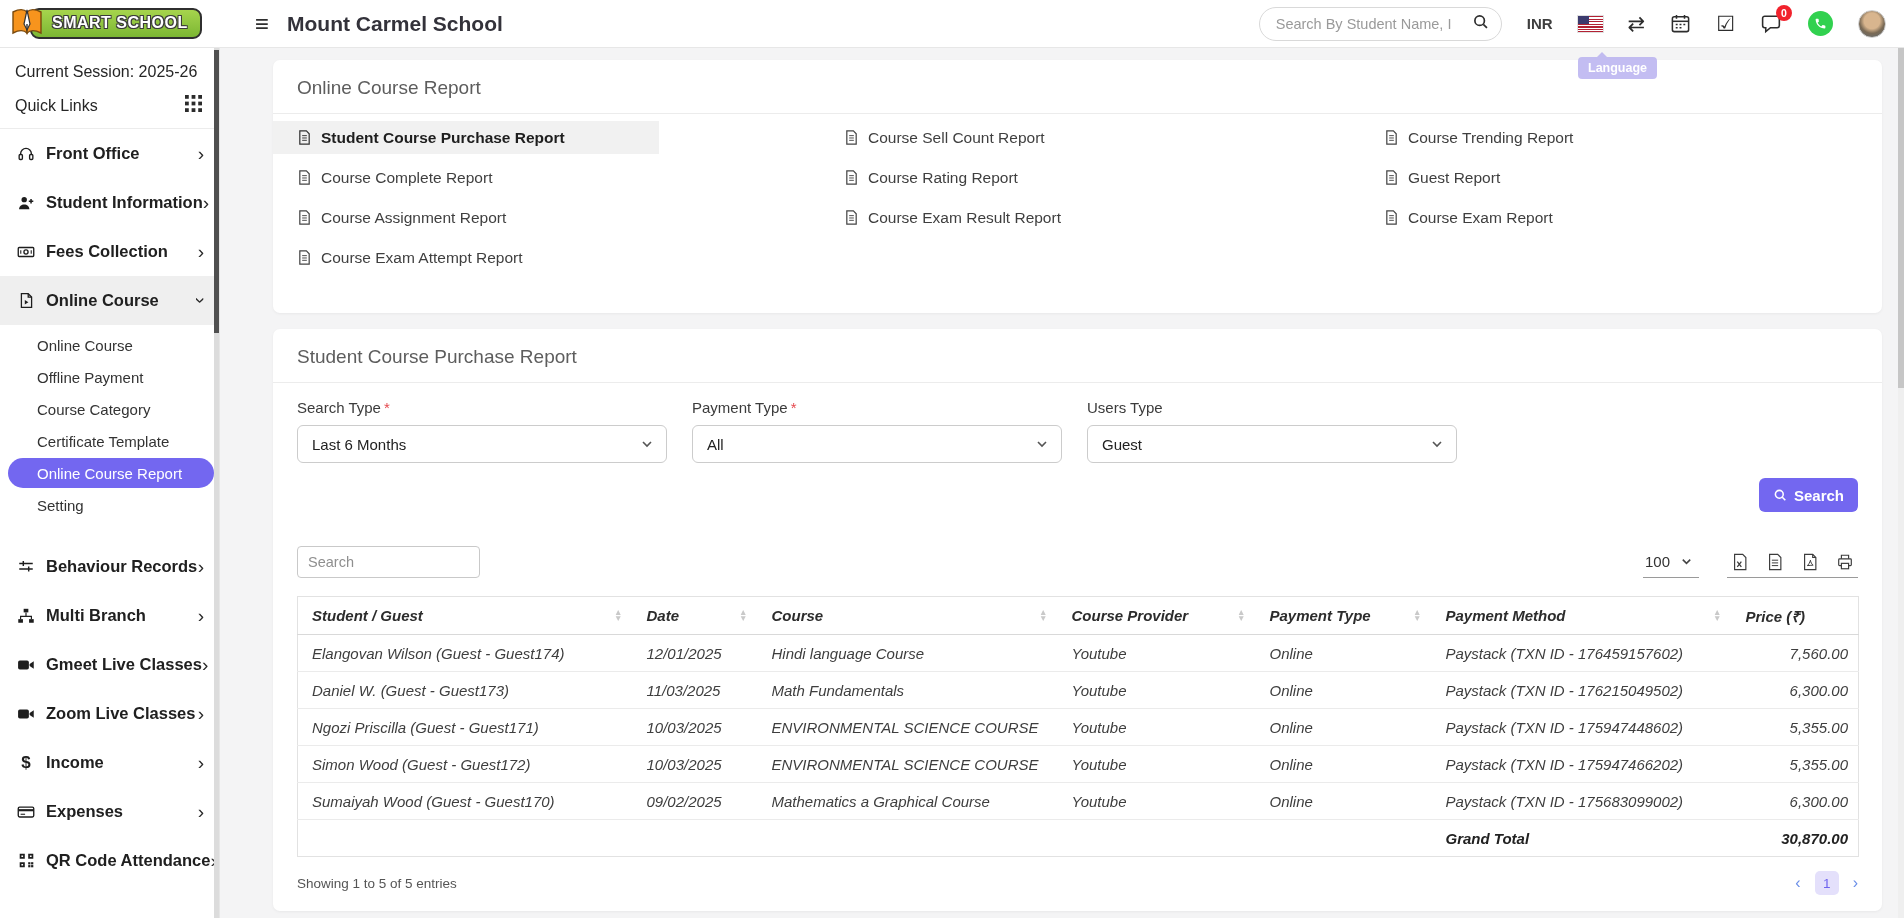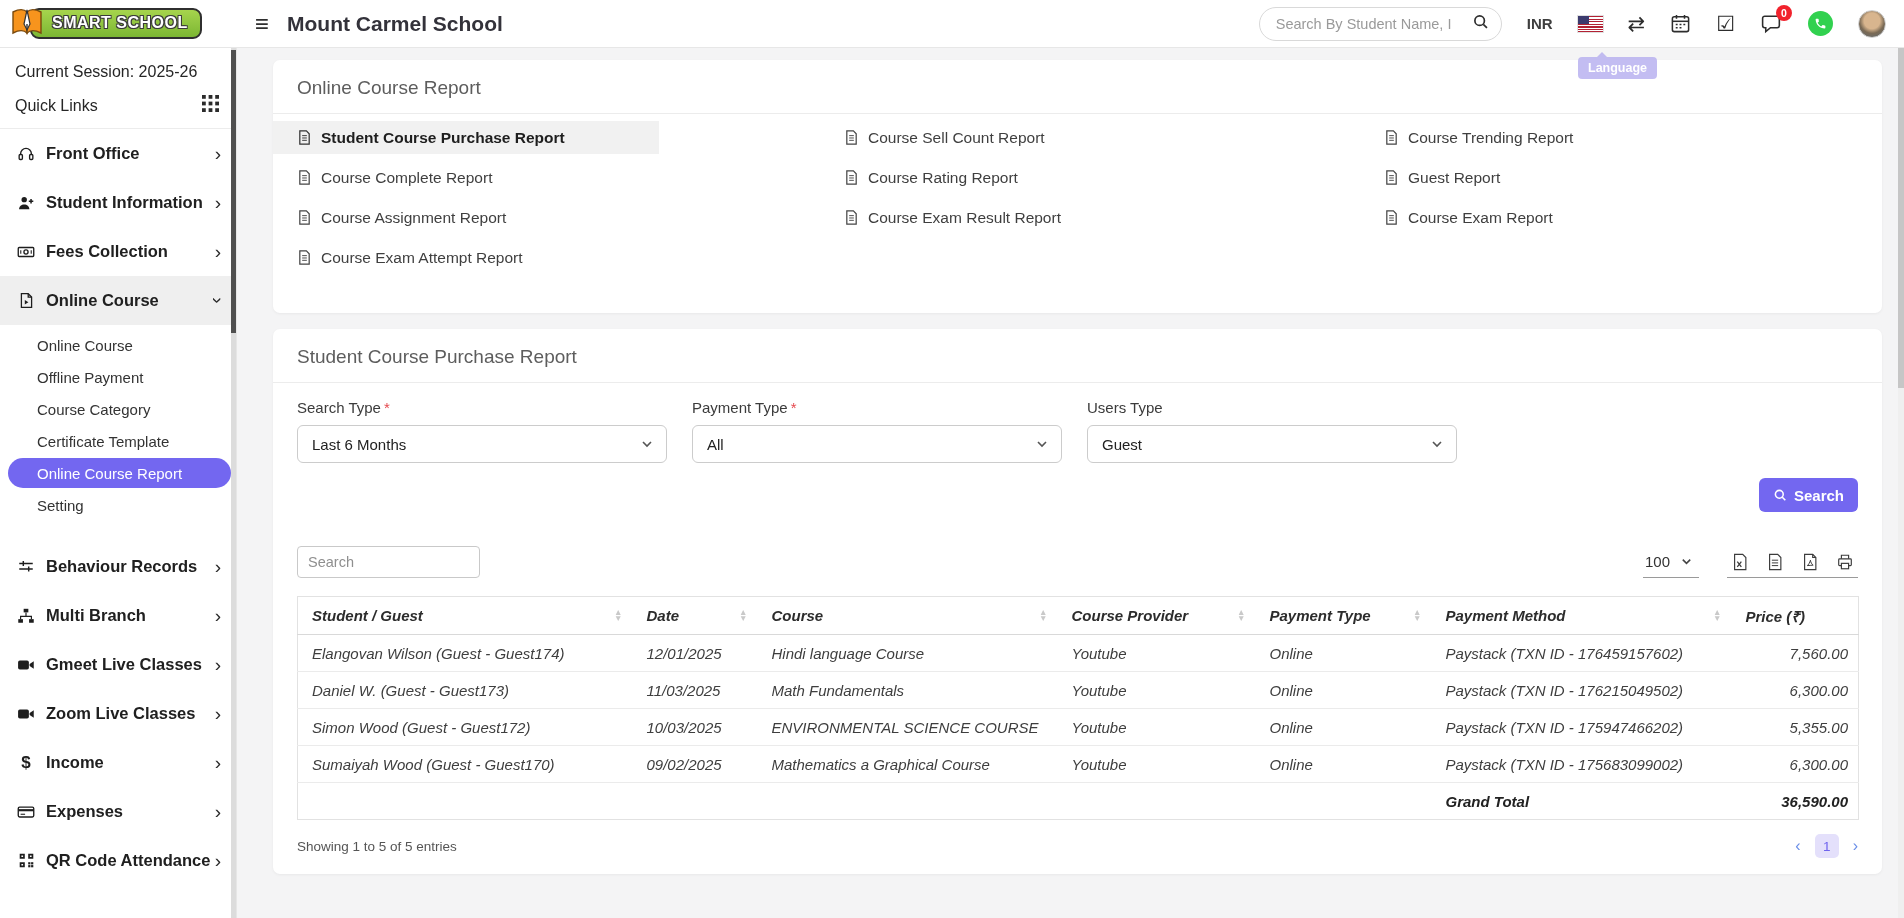--- a/index.html
+++ b/index.html
@@ -43,21 +43,21 @@
              align-items:center; justify-content:center;}
   .avatar{width:28px; height:28px; border-radius:50%; border:1px solid #cfcfcf;
           background:radial-gradient(circle at 50% 38%, #d8b58e 0 38%, #8a7james 0, #7a6a55 60%, #5f6d79 100%);
           background:radial-gradient(circle at 50% 38%, #d8b58e 0 38%, #7a6a55 60%, #5f6d79 100%);}
   .lang-tooltip{position:absolute; left:1578px; top:57px; z-index:30; background:#b7aff0; opacity:.82;
                 color:#fff; font-size:12.5px; font-weight:700; padding:4px 10px; border-radius:4px;}
   .lang-tooltip::before{content:""; position:absolute; top:-5px; left:18px; border-left:6px solid transparent;
                 border-right:6px solid transparent; border-bottom:6px solid #b7aff0;}
 
   
-  .sidebar{position:absolute; top:48px; left:0; bottom:0; width:237px; background:#fff;
+  .sidebar{position:absolute; top:48px; left:0; bottom:0; width:220px; background:#fff;
            border-right:1px solid #e6e6e6; overflow:hidden; z-index:10;}
   .sb-track{position:absolute; right:0; top:0; bottom:0; width:5px; background:#dcdcdc;}
   .sb-thumb{position:absolute; right:0; top:2px; height:283px; width:5px; background:#4f4f4f;}
   .session{padding:15px 15px 0 15px; font-size:16px; color:#262626; white-space:nowrap;}
   .quick-links{display:flex; align-items:center; justify-content:space-between; padding:14px 17px 12px 15px;}
   .quick-links .ql-label{font-size:16px; color:#262626;}
   .sb-divider{border-top:1px solid #ececec;}
   .menu-item{height:49px; display:flex; align-items:center; padding:0 15px; cursor:pointer; position:relative;}
   .menu-item.open{background:#efefef;}
   .mi-icon{width:22px; display:flex; justify-content:center; flex:0 0 auto;}
@@ -614,20 +614,29 @@
           <tr>
             <td>Daniel W. (Guest - Guest173)</td>
               <td>11/03/2025</td>
               <td>Math Fundamentals</td>
               <td>Youtube</td>
               <td>Online</td>
               <td>Paystack (TXN ID - 176215049502)</td>
               <td class="num">6,300.00</td>
           </tr>
           <tr>
+            <td>Ngozi Priscilla (Guest - Guest171)</td>
+              <td>10/03/2025</td>
+              <td>ENVIRONMENTAL SCIENCE COURSE</td>
+              <td>Youtube</td>
+              <td>Online</td>
+              <td>Paystack (TXN ID - 175947448602)</td>
+              <td class="num">5,355.00</td>
+          </tr>
+          <tr>
             <td>Simon Wood (Guest - Guest172)</td>
               <td>10/03/2025</td>
               <td>ENVIRONMENTAL SCIENCE COURSE</td>
               <td>Youtube</td>
               <td>Online</td>
               <td>Paystack (TXN ID - 175947466202)</td>
               <td class="num">5,355.00</td>
           </tr>
           <tr>
             <td>Sumaiyah Wood (Guest - Guest170)</td>
@@ -638,21 +647,21 @@
               <td>Paystack (TXN ID - 175683099002)</td>
               <td class="num">6,300.00</td>
           </tr>
           <tr class="total">
             <td></td>
               <td></td>
               <td></td>
               <td></td>
               <td></td>
             <td>Grand Total</td>
-            <td class="num">36,590.00</td>
+            <td class="num">30,870.00</td>
           </tr>
         </tbody>
       </table>
 
       <div class="table-footer">
         <span class="tf-text">Showing 1 to 5 of 5 entries</span>
         <div class="pagination">
           <span class="pg-chev">‹</span>
           <span class="pg-current">1</span>
           <span class="pg-chev">›</span>

